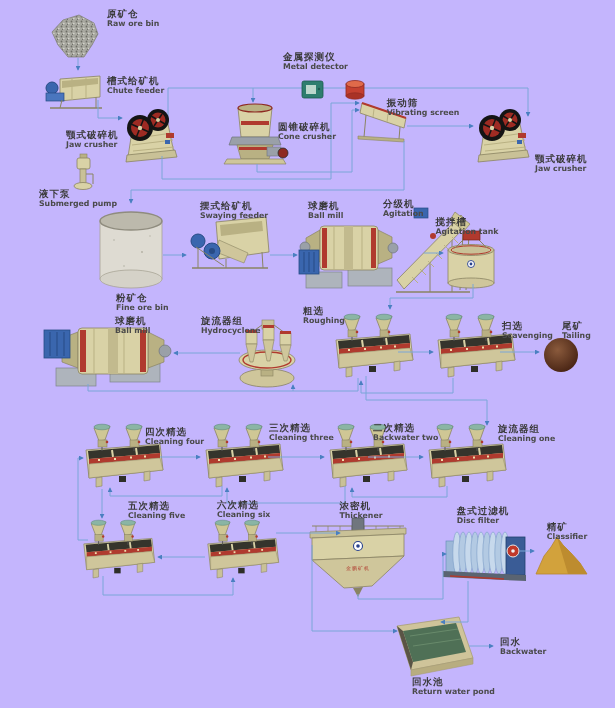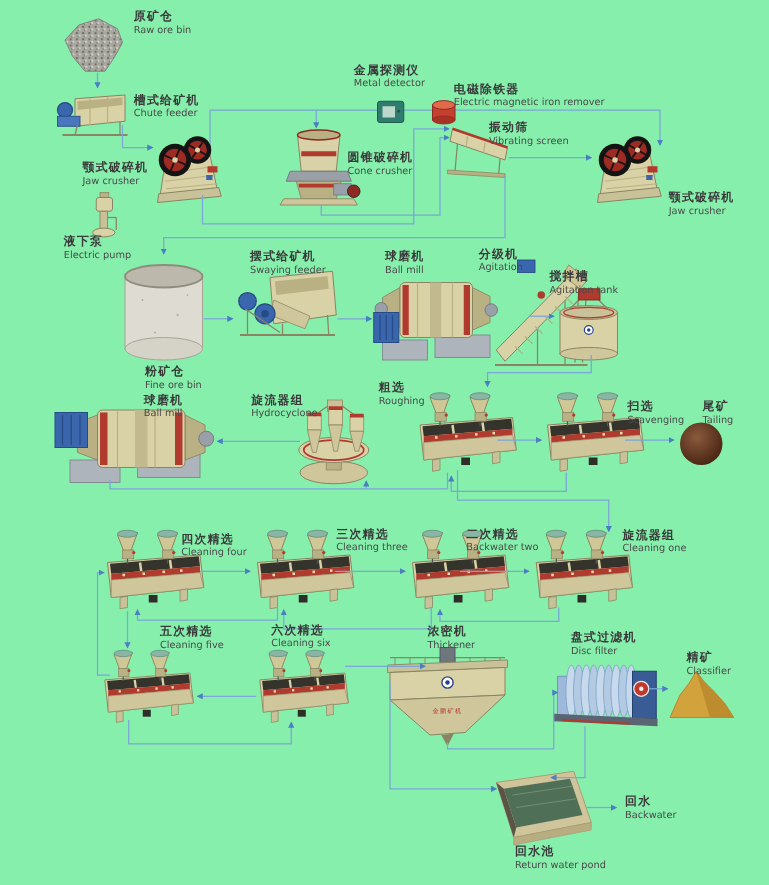--- a/index.html
+++ b/index.html
@@ -1,21 +1,21 @@
 <!DOCTYPE html>
 <html><head>
 <meta charset="utf-8">
 <style>
   html,body{margin:0;padding:0;background:#fff;}
-  .stage{position:relative;width:615px;height:708px;background:#86efac;overflow:hidden;
+  .stage{position:relative;width:615px;height:708px;background:#c4b5fd;overflow:hidden;
          font-family:"DejaVu Sans","Liberation Sans",sans-serif;}
   .stage svg{position:absolute;left:0;top:0;}
   .lbl{position:absolute;color:#3a3a3a;line-height:1.18;white-space:nowrap;z-index:3;}
   .lbl .zh{display:block;font-size:9.5px;font-weight:bold;letter-spacing:1px;}
-  .lbl .en{display:block;font-size:7.8px;color:#4a4a4a;letter-spacing:0;}
+  .lbl .en{display:block;font-size:7.8px;color:#4a4a4a;letter-spacing:0;font-weight:bold;}
   .lbl.center{transform:translateX(-50%);text-align:left;}
 </style>
 </head>
 <body>
 
 <div class="stage">
 
 <svg width="615" height="708" viewBox="0 0 615 708">
   <defs>
     <marker id="arr" markerWidth="5" markerHeight="5" refX="4.2" refY="2.5" orient="auto">
@@ -369,30 +369,26 @@
   <div class="lbl" style="left:107px;top:75px">
       <span class="zh">槽式给矿机</span>
       <span class="en">Chute feeder</span>
     </div>
   <div class="lbl" style="left:66px;top:129px">
       <span class="zh">颚式破碎机</span>
       <span class="en">Jaw crusher</span>
     </div>
   <div class="lbl center" style="left:78px;top:188px">
       <span class="zh">液下泵</span>
-      <span class="en">Electric pump</span>
+      <span class="en">Submerged pump</span>
     </div>
   <div class="lbl" style="left:283px;top:51px">
       <span class="zh">金属探测仪</span>
       <span class="en">Metal detector</span>
     </div>
-  <div class="lbl" style="left:363px;top:66px">
-      <span class="zh">电磁除铁器</span>
-      <span class="en">Electric magnetic iron remover</span>
-    </div>
   <div class="lbl center" style="left:423px;top:97px">
       <span class="zh">振动筛</span>
       <span class="en">Vibrating screen</span>
     </div>
   <div class="lbl" style="left:278px;top:121px">
       <span class="zh">圆锥破碎机</span>
       <span class="en">Cone crusher</span>
     </div>
   <div class="lbl" style="left:535px;top:153px">
       <span class="zh">颚式破碎机</span>

